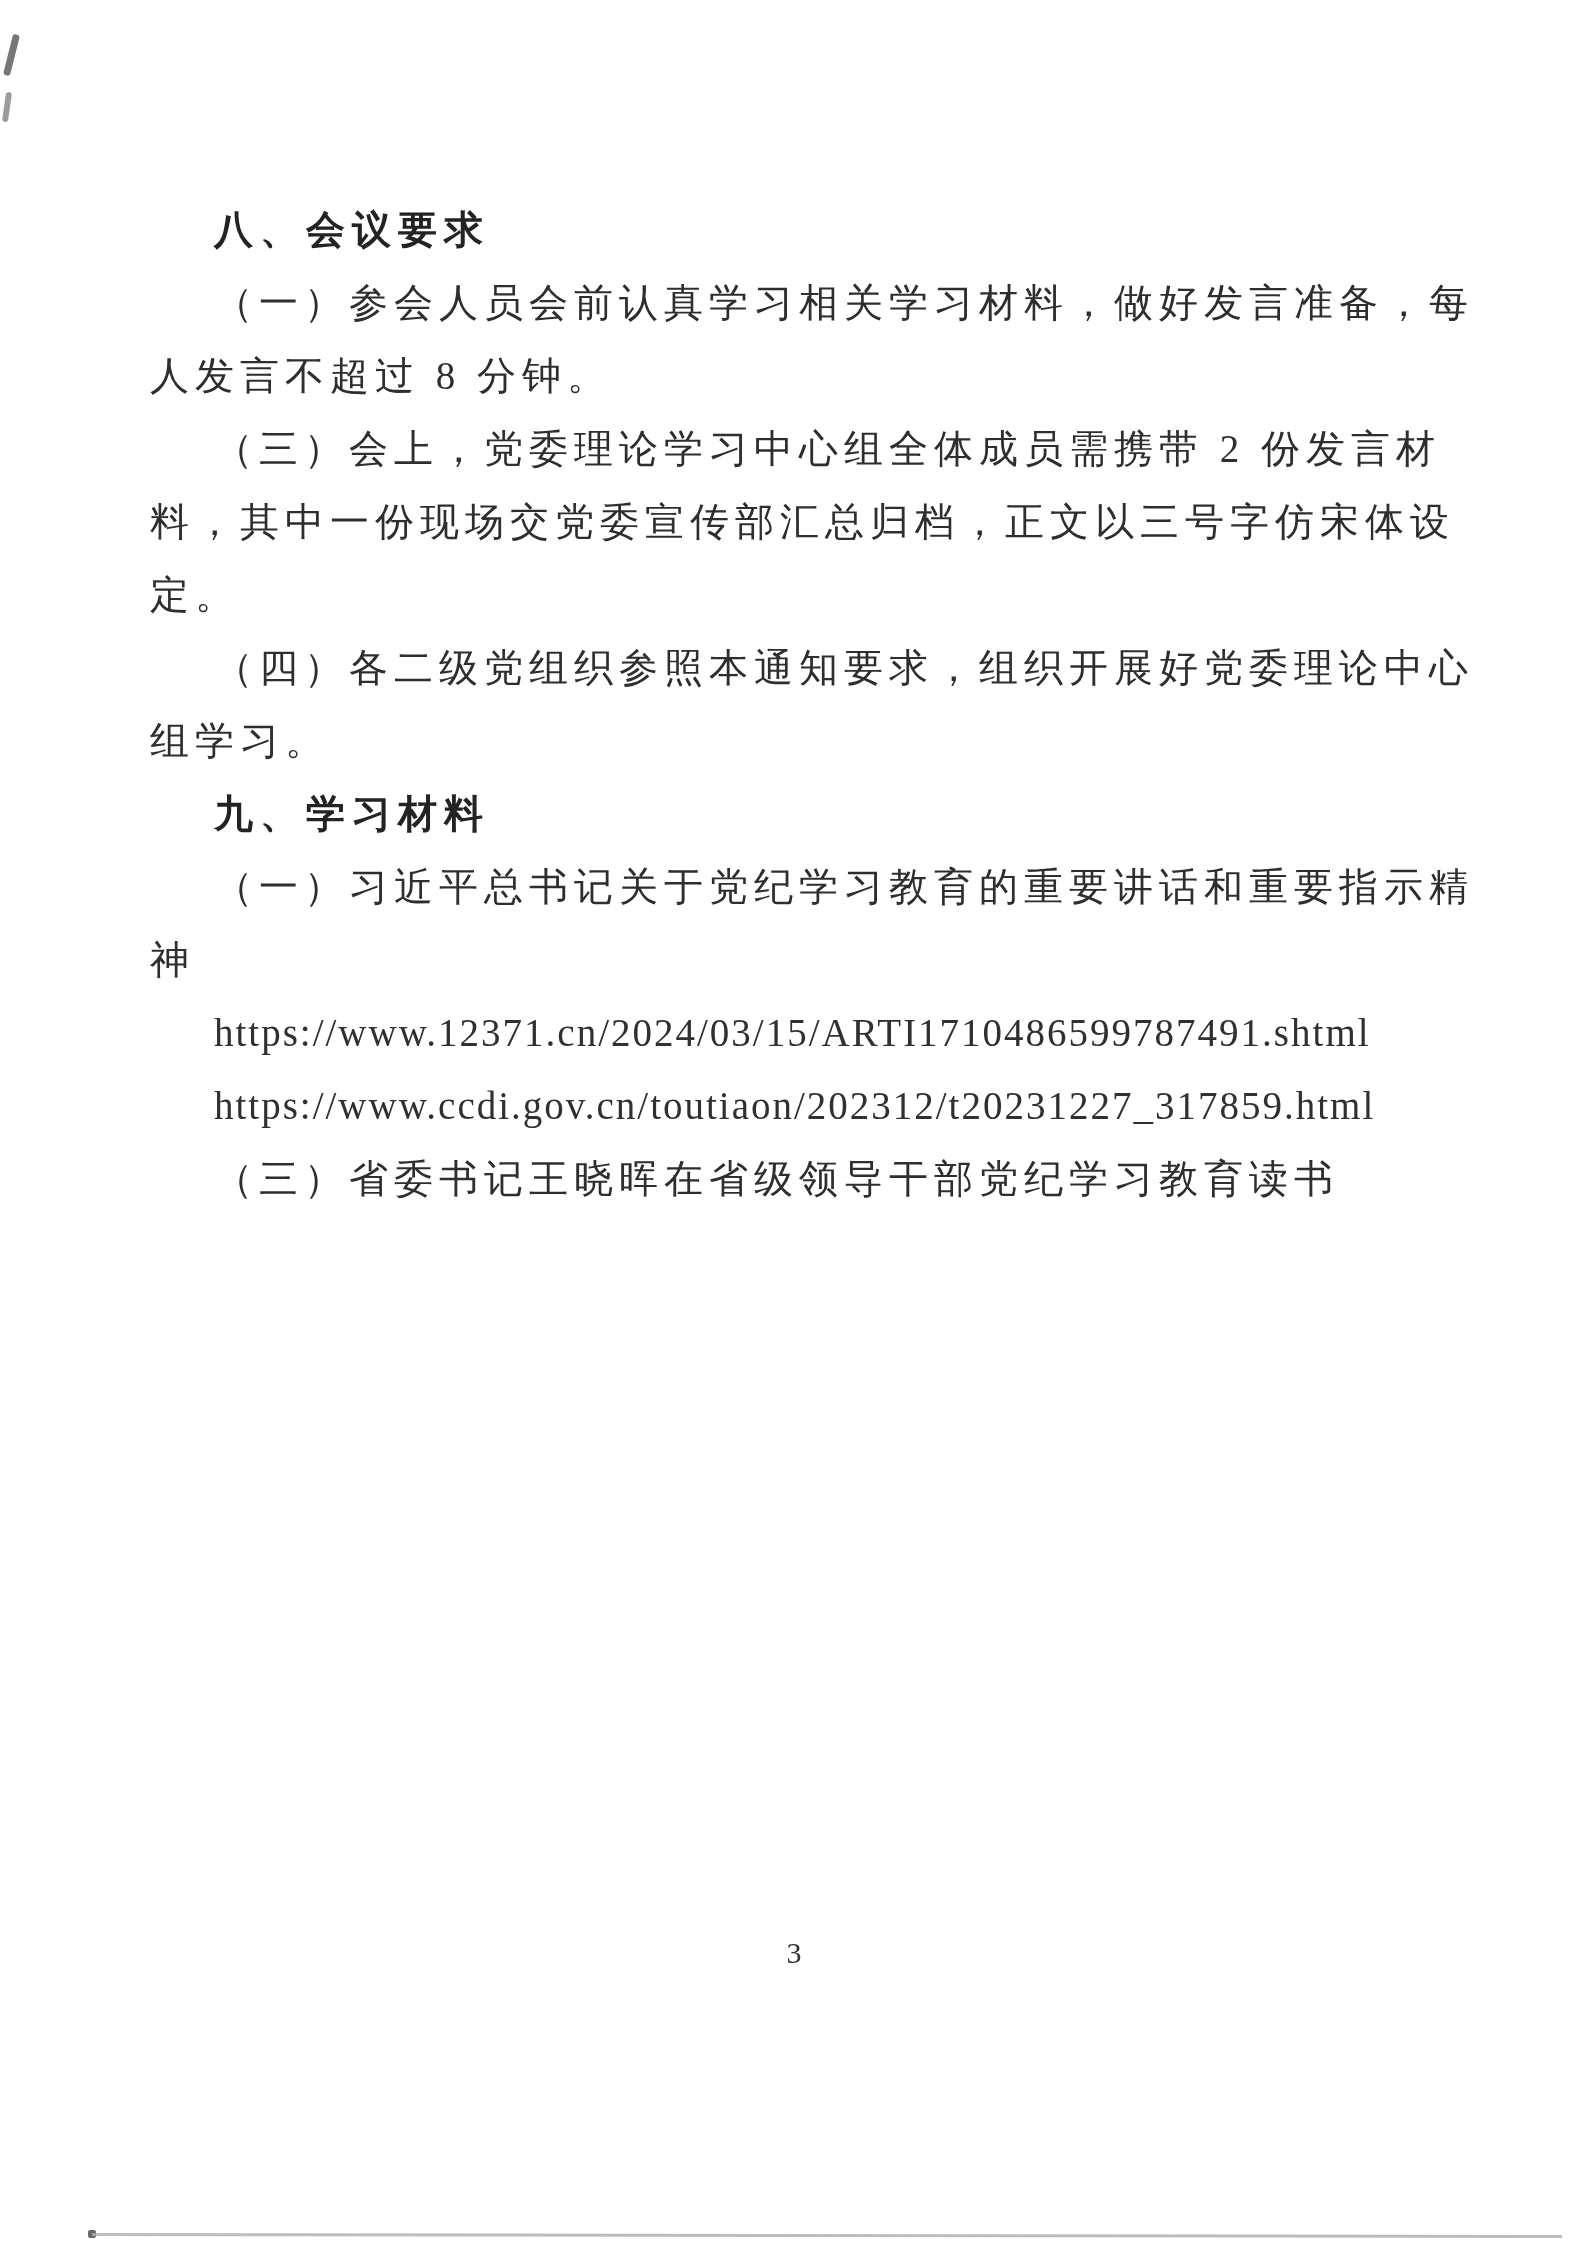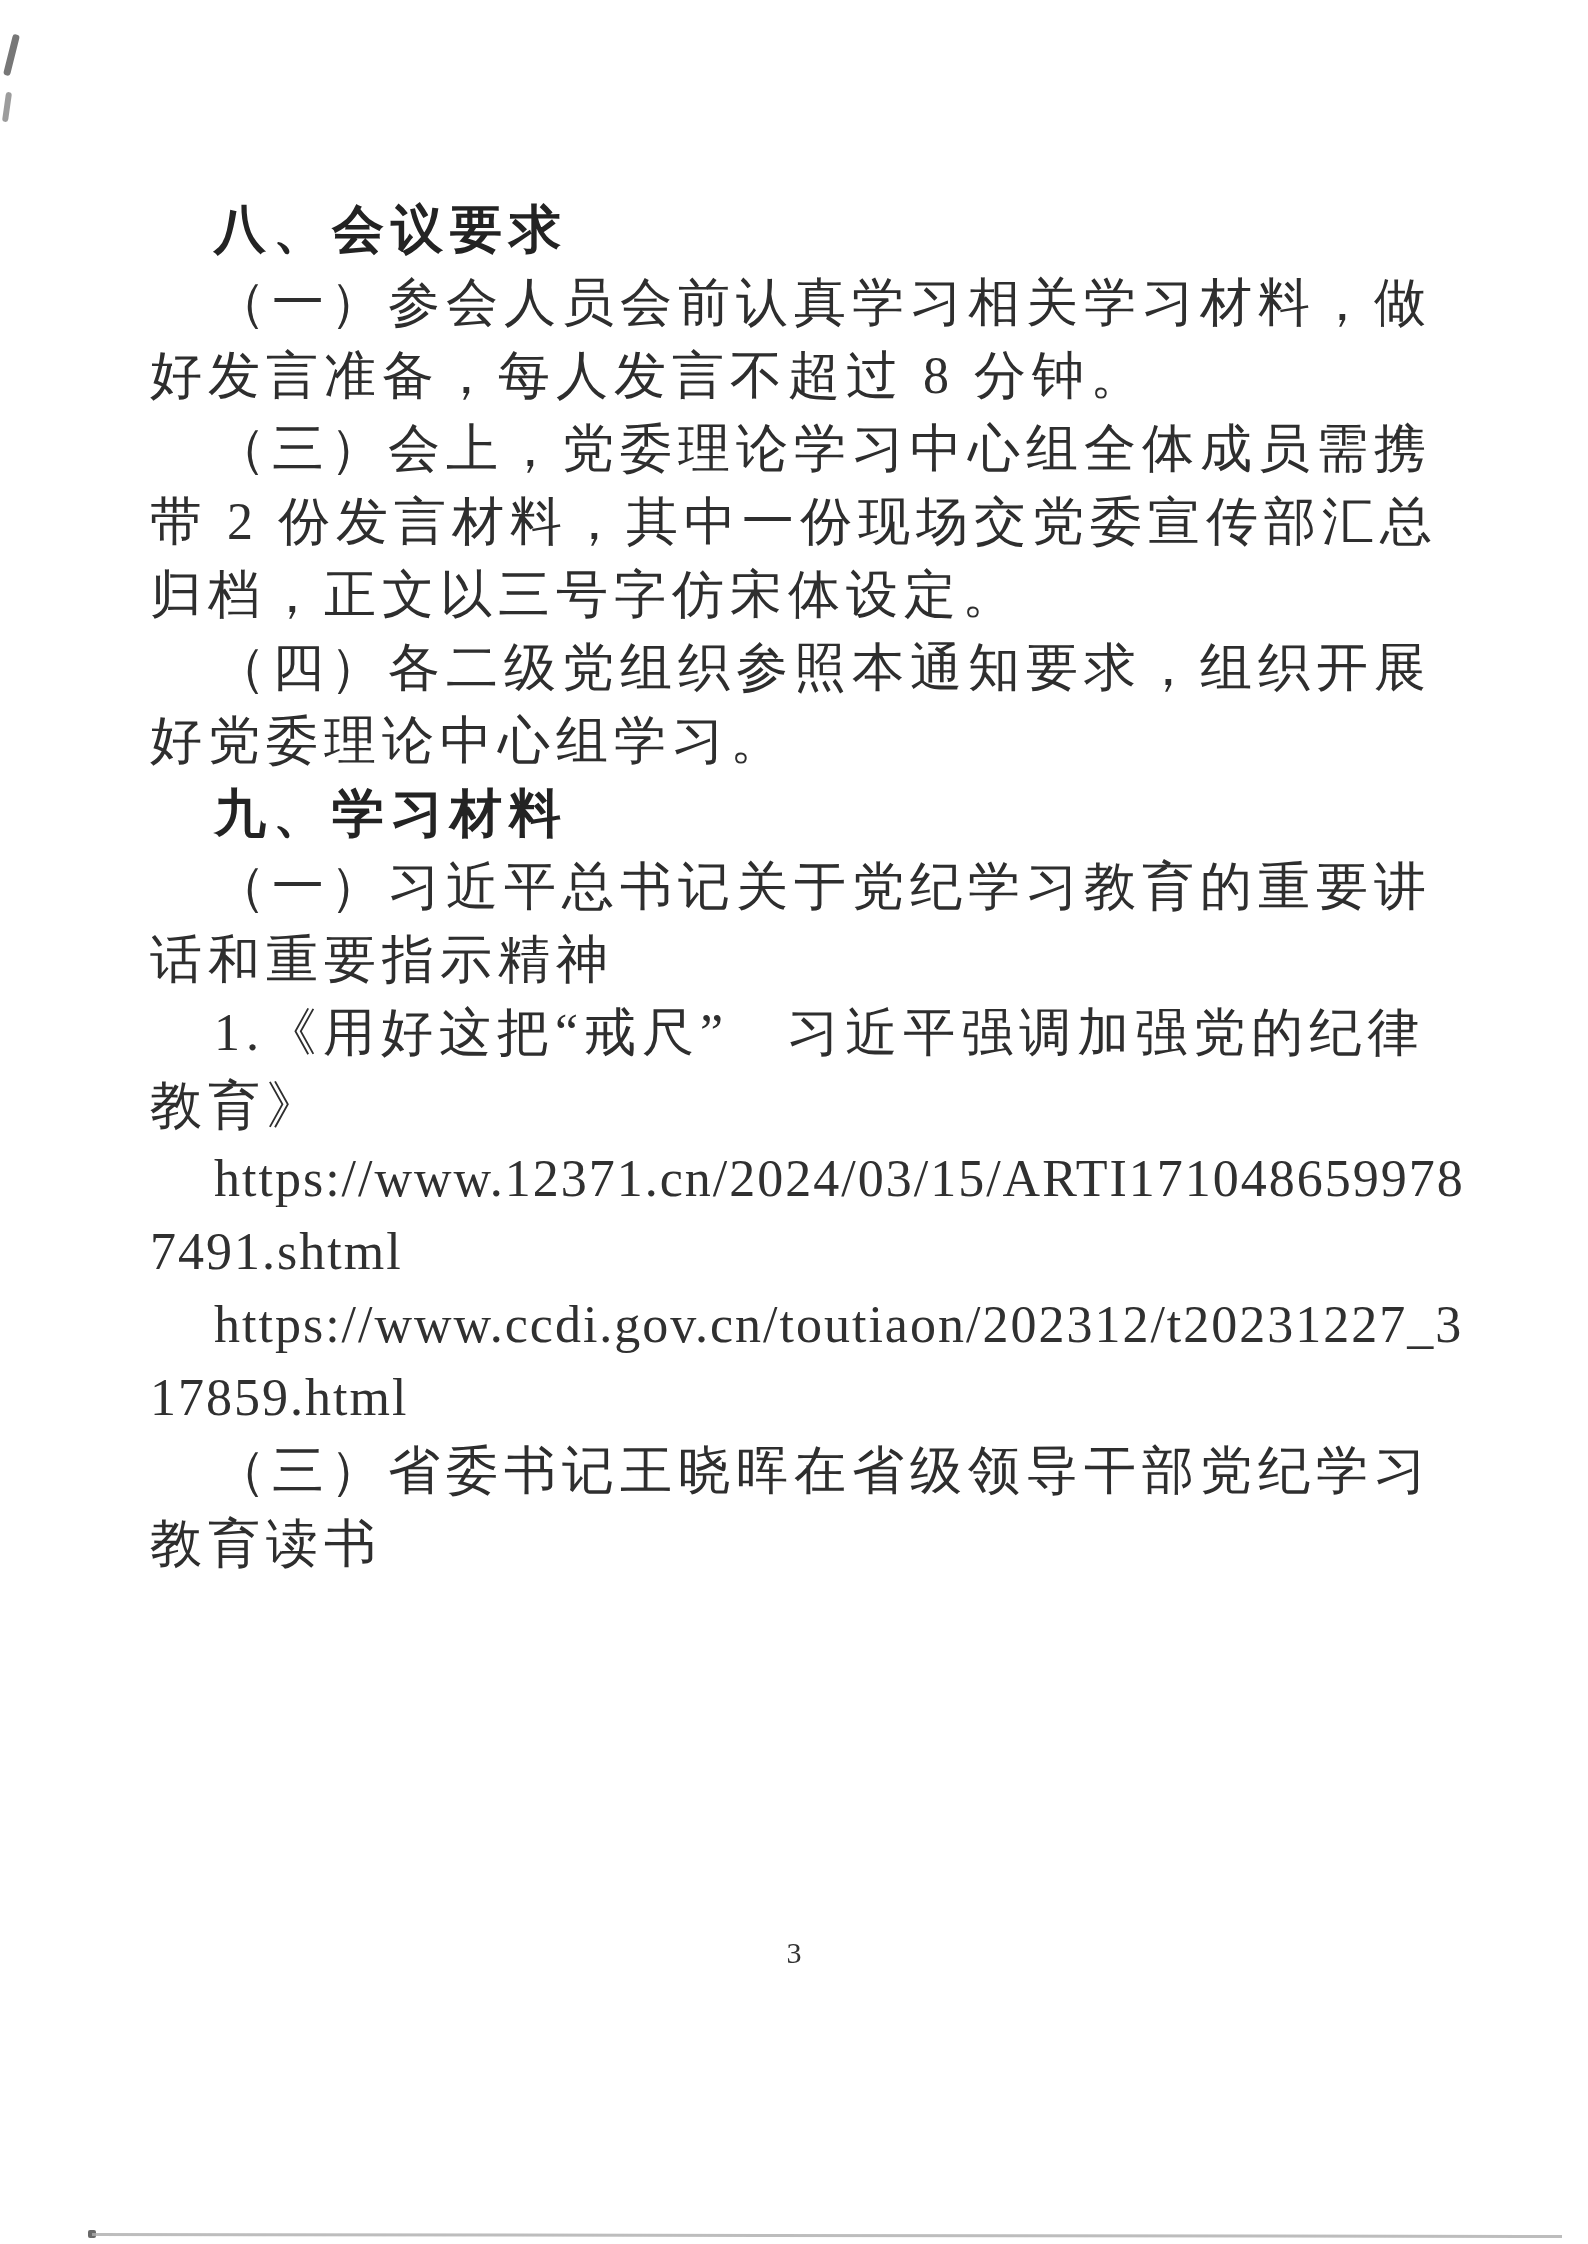--- a/index.html
+++ b/index.html
@@ -16,21 +16,21 @@
     font-family: "Liberation Serif", serif;
   }
   .content {
     position: absolute;
     top: 193px;
     left: 150px;
     width: 1330px;
   }
   .line {
     font-family: "Liberation Serif", serif;
-    font-size: 52px;
+    font-size: 39px;
     line-height: 73px;
     letter-spacing: 6px;
     color: #2e2e2e;
     text-align: left;
   }
   .para {
     text-indent: 64px;
   }
   .heading {
     font-family: "Liberation Sans", sans-serif;
@@ -97,21 +97,20 @@
   <div class="artifact mark-a"></div>
   <div class="artifact mark-b"></div>
 
   <div class="content">
     <div class="line heading">八、会议要求</div>
     <div class="line para">（一）参会人员会前认真学习相关学习材料，做好发言准备，每人发言不超过 8 分钟。</div>
     <div class="line para">（三）会上，党委理论学习中心组全体成员需携带 2 份发言材料，其中一份现场交党委宣传部汇总归档，正文以三号字仿宋体设定。</div>
     <div class="line para">（四）各二级党组织参照本通知要求，组织开展好党委理论中心组学习。</div>
     <div class="line heading">九、学习材料</div>
     <div class="line para">（一）习近平总书记关于党纪学习教育的重要讲话和重要指示精神</div>
-    <div class="line para">1.《用好这把“戒尺”　习近平强调加强党的纪律教育》</div>
     <div class="line url">https://www.12371.cn/2024/03/15/ARTI1710486599787491.shtml</div>
     <div class="line url">https://www.ccdi.gov.cn/toutiaon/202312/t20231227_317859.html</div>
     <div class="line para">（三）省委书记王晓晖在省级领导干部党纪学习教育读书</div>
   </div>
 
   <div class="page-number">3</div>
 
   <div class="artifact bottom-dot"></div>
   <div class="artifact bottom-line"></div>
 

